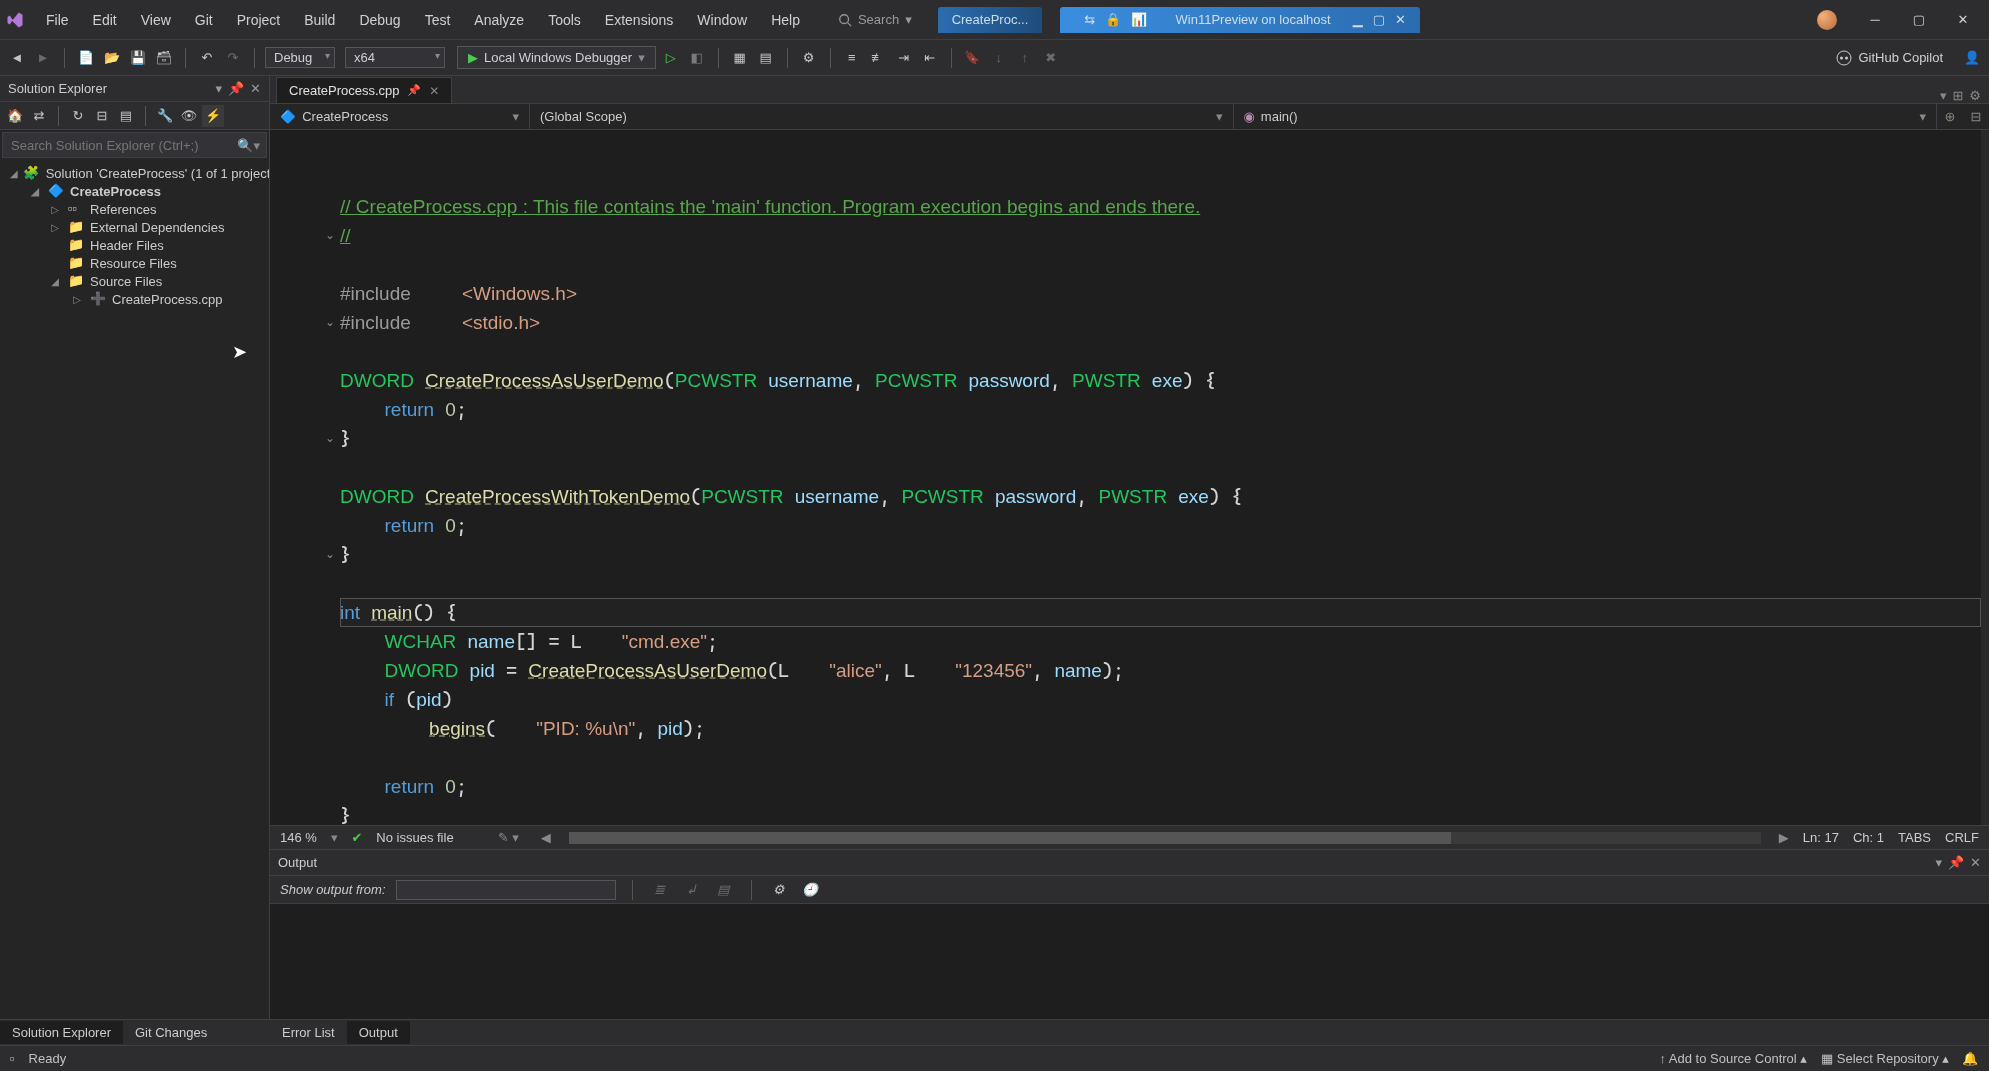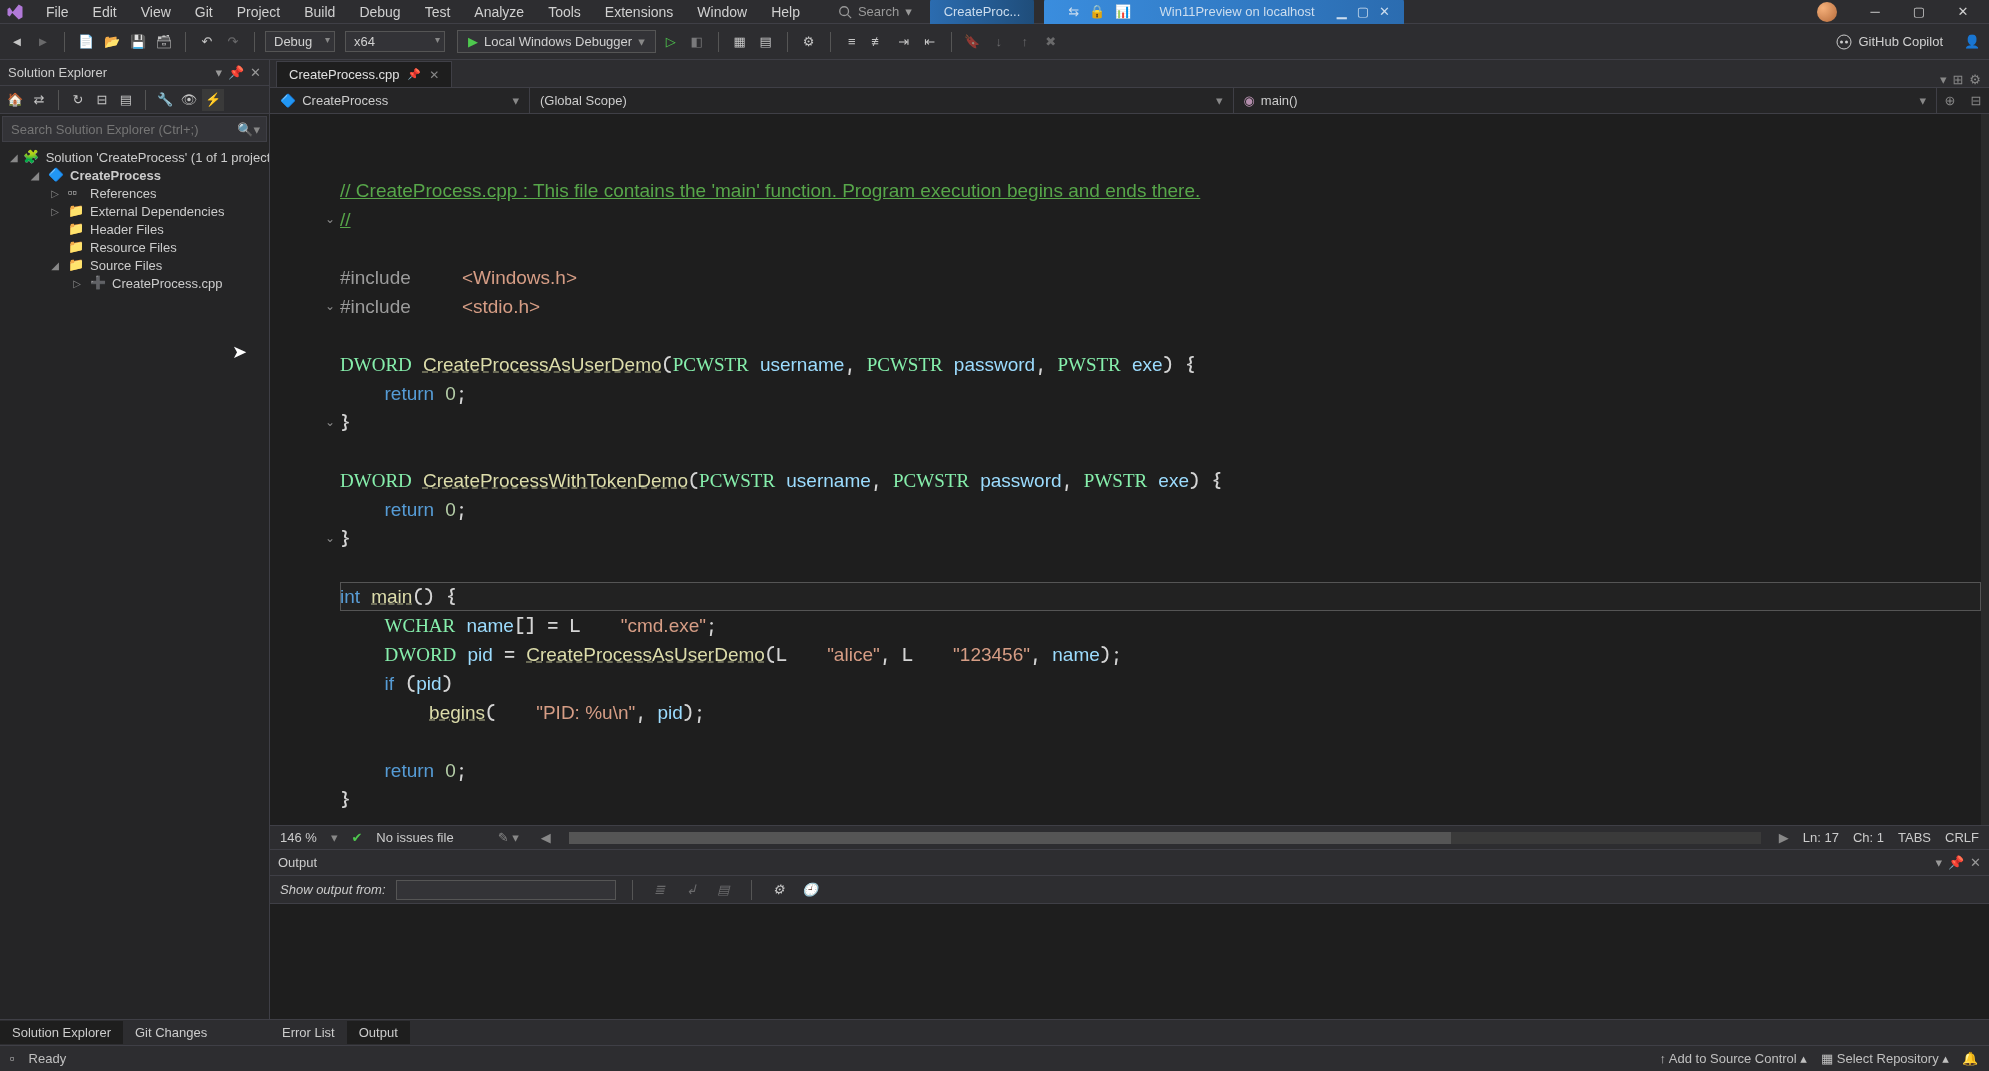--- a/index.html
+++ b/index.html
@@ -1,23 +1,23 @@
 <!DOCTYPE html>
 <html><head>
 <meta charset="utf-8">
 <style>
 * { margin:0; padding:0; box-sizing:border-box; font-family:"Segoe UI",Arial,sans-serif; }
 body { background:#1e1e1e; color:#ccc; width:1989px; height:1071px; overflow:hidden; font-size:13px; display:flex; flex-direction:column; }
-.titlebar { height:24px; background:#2d2d30; display:flex; align-items:center; gap:4px; padding:0 6px; border-bottom:1px solid #3f3f46; }
+.titlebar { height:40px; background:#2d2d30; display:flex; align-items:center; gap:4px; padding:0 6px; border-bottom:1px solid #3f3f46; }
 .titlebar .logo { width:18px; height:18px; margin-right:8px; }
 .titlebar .menu-item { padding:4px 10px; color:#d0d0d0; cursor:pointer; font-size:14px; }
 .titlebar .spacer { flex:0 0 12px; }
 .titlebar .search { display:flex; align-items:center; color:#999; padding:0 8px; gap:6px; }
 .titlebar .search-icon { width:14px; height:14px; }
-.titlebar .remote-tab { background:linear-gradient(90deg,#2b6cb0,#1f4d7a); height:26px; display:flex; align-items:center; padding:0 14px; color:#cde; font-size:13px; border-radius:3px 3px 0 0; margin-left:6px; }
+.titlebar .remote-tab { background:linear-gradient(90deg,#2b6cb0,#1f4d7a); height:26px; display:flex; align-items:center; padding:0 14px; color:#cde; font-size:13px; border-radius:3px 3px 0 0; margin-left:14px; }
 .titlebar .remote-tab.active { background:linear-gradient(90deg,#3a8dde,#2b6cb0); }
 .titlebar .remote-icons { display:flex; gap:10px; margin:0 10px; color:#cde; }
 .titlebar .flex { flex:1; }
 .titlebar .avatar { width:20px; height:20px; border-radius:50%; background:radial-gradient(circle at 30% 30%,#f5b07a,#b56a3a); margin:0 14px; }
 .titlebar .win-btn { width:40px; height:30px; display:flex; align-items:center; justify-content:center; color:#d0d0d0; }
 .toolbar { height:36px; background:#2d2d30; display:flex; align-items:center; gap:4px; padding:0 6px; border-bottom:1px solid #3f3f46; }
 .tool-ico { width:22px; height:22px; display:flex; align-items:center; justify-content:center; color:#c5c5c5; cursor:pointer; }
 .vsep { width:1px; height:20px; background:#555; margin:0 6px; }
 .combo { background:#333337; border:1px solid #555; color:#d0d0d0; padding:2px 18px 2px 8px; font-size:13px; position:relative; cursor:pointer; }
 .combo::after { content:"▾"; position:absolute; right:4px; top:2px; color:#888; font-size:10px; }
@@ -51,21 +51,21 @@
 .scope-box.small { flex:0 0 auto; min-width:260px; }
 .code-area { flex:1; background:#1e1e1e; position:relative; overflow:hidden; display:flex; }
 .gutter { width:50px; background:#1e1e1e; border-right:none; }
 .fold-col { width:20px; padding-top:4px; }
 .fold { color:#888; font-size:12px; text-align:center; height:29px; line-height:29px; }
 .code { flex:1; font-family:"Cascadia Code",Consolas,monospace; font-size:19px; line-height:29px; padding:4px 0 0 0; white-space:pre; color:#d4d4d4; position:relative; }
 .hl-line { position:absolute; left:0; right:8px; top:calc(4px + 16*29px); height:29px; border:1px solid #555; background:rgba(255,255,255,0.02); pointer-events:none; }
 .minimap-strip { position:absolute; right:0; top:0; bottom:0; width:8px; background:#2a2a2a; }
 .c-comment { color:#57a64a;text-decoration:underline; }
 .c-keyword { color:#569cd6; }
-.c-type { color:#86efac;font-family:Liberation Serif, serif; }
+.c-type { color:#22c55e; }
 .c-func { color:#dcdcaa; text-decoration:underline dashed rgba(220,220,170,0.4); }
 .c-param { color:#9cdcfe; }
 .c-string { color:#d69d85;margin-left:40px; }
 .c-number { color:#b5cea8; }
 .c-macro { color:#9b9b9b; }
 .status-strip { height:24px; background:#2d2d30; border-top:1px solid #3f3f46; display:flex; align-items:center; padding:0 10px; gap:14px; font-size:13px; color:#ccc; }
 .output-panel { background:#252526; border-top:1px solid #3f3f46; display:flex; flex-direction:column; }
 .output-toolbar { height:28px; background:#2d2d30; display:flex; align-items:center; gap:10px; padding:0 10px; font-size:13px; color:#ccc; border-bottom:1px solid #3f3f46;font-style:italic; }
 .output-combo { background:#333337; border:1px solid #555; width:220px; height:20px; cursor:pointer; }
 .output-body { flex:1; background:#1e1e1e; }

